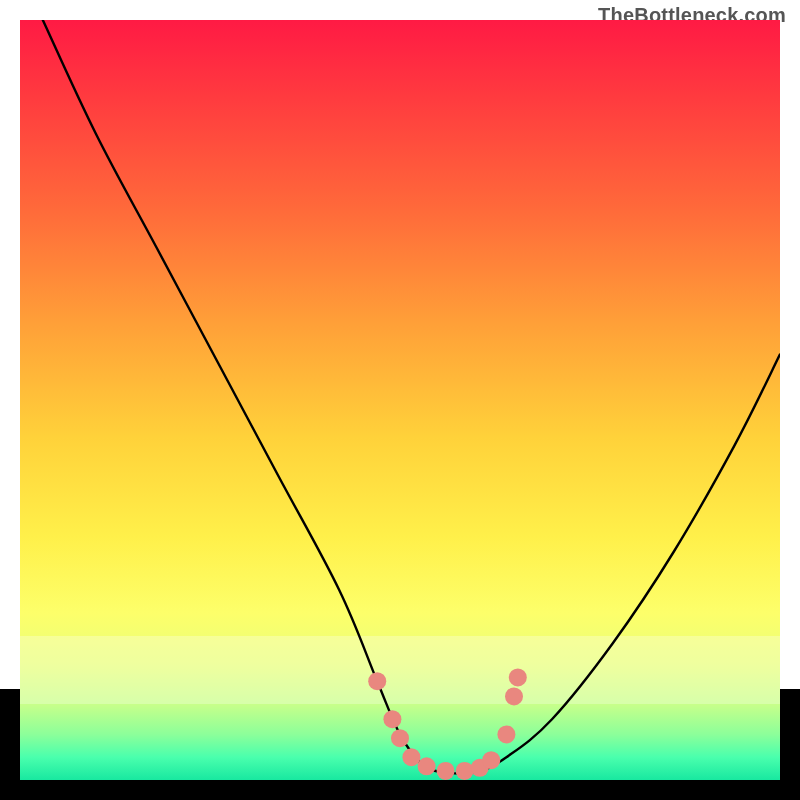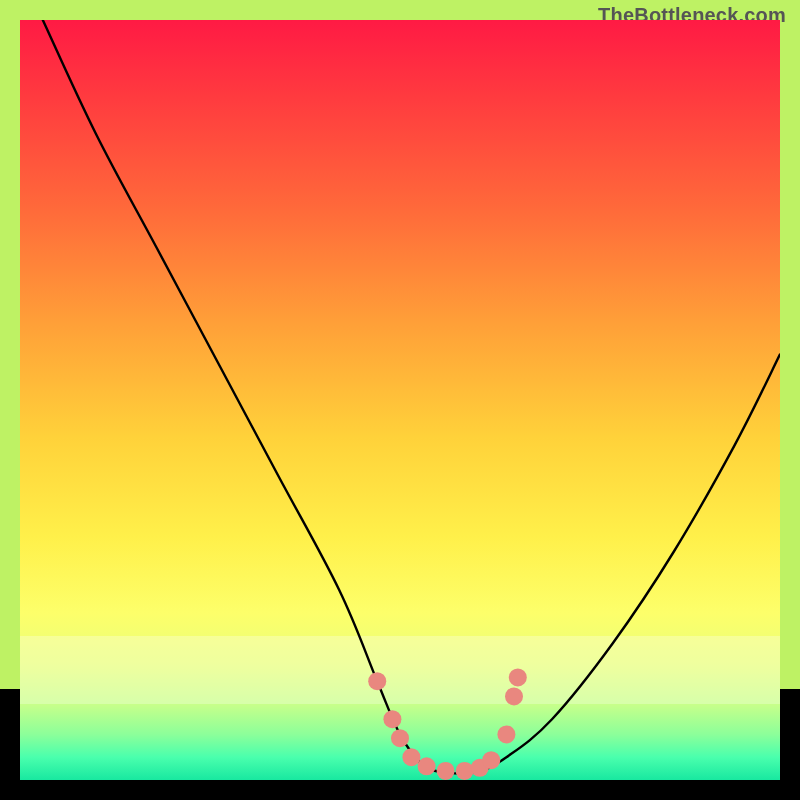--- a/index.html
+++ b/index.html
@@ -8,21 +8,21 @@
     width: 800px;
     height: 800px;
     background: #000;
     overflow: hidden;
     font-family: Arial, Helvetica, sans-serif;
   }
   .stage {
     position: relative;
     width: 800px;
     height: 689px;
-    background: #bef264;
+    background: #ffffff;
   }
   .plot-area {
     position: absolute;
     left: 20px;
     top: 20px;
     width: 760px;
     height: 760px;
     background: linear-gradient(
       to bottom,
       #ff1a44 0%,

